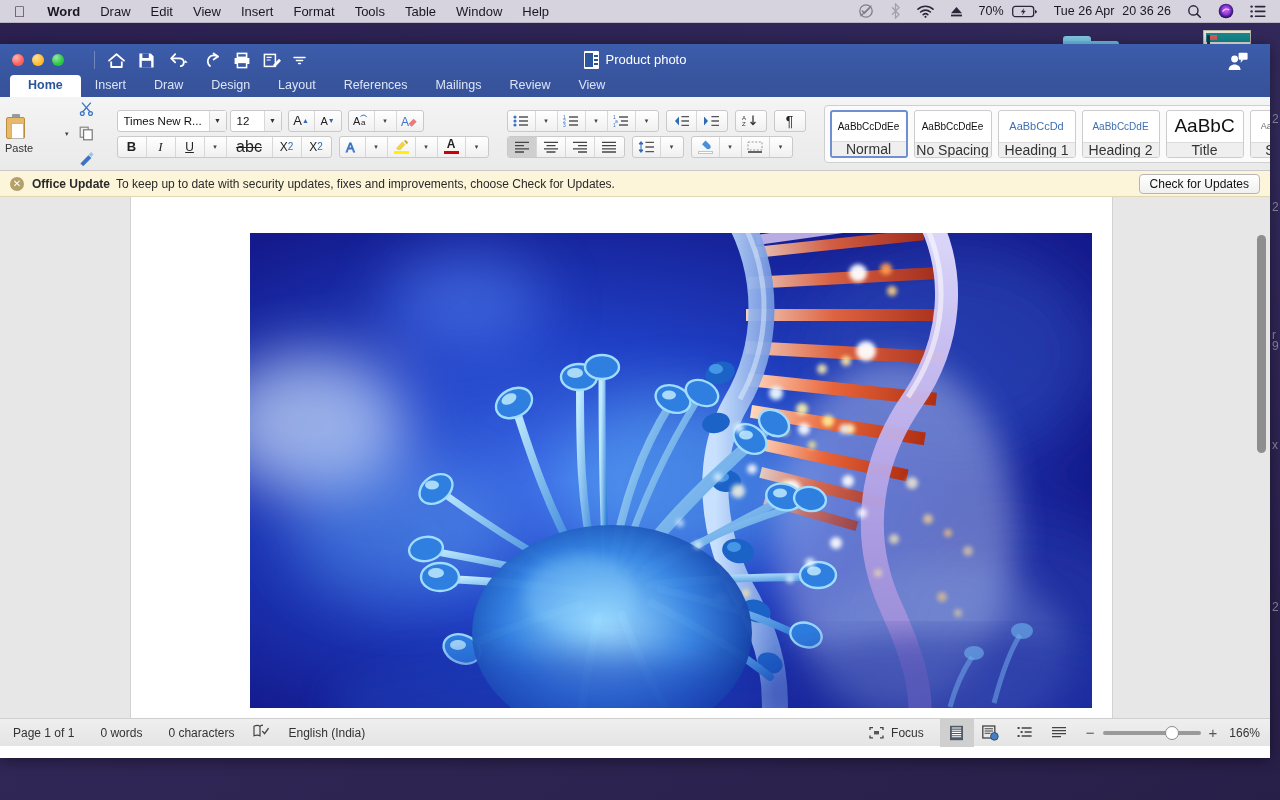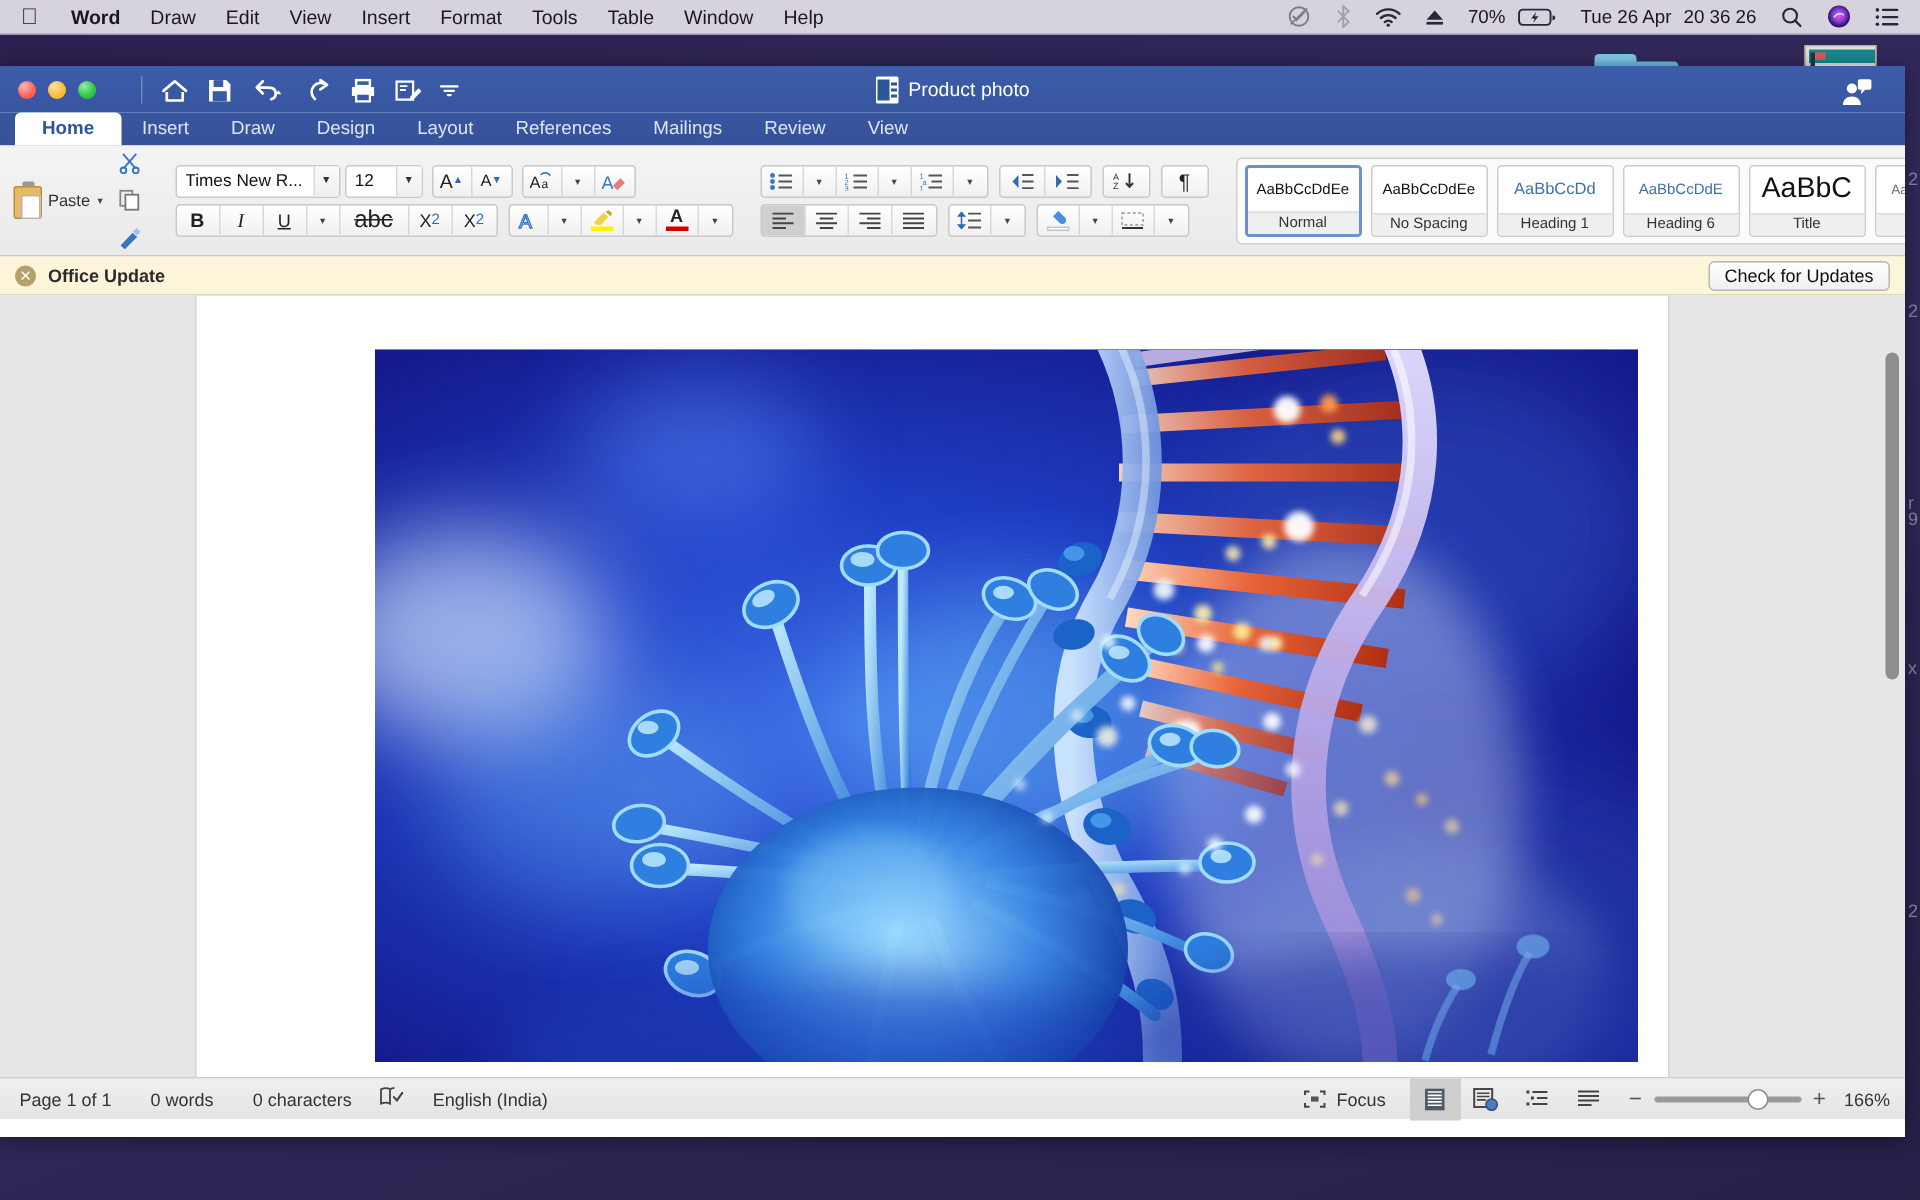--- a/index.html
+++ b/index.html
@@ -152,39 +152,39 @@
     display:flex; align-items:center; justify-content:center;
     background:linear-gradient(#fbfbfb,#efefef); font-size:7px; color:#333;
   }
   .caret { font-size:7px; color:#444; padding: 0 2px; }
   .grp { display:flex; border:1px solid #c9c9c9; border-radius:3px; overflow:hidden; background:linear-gradient(#ffffff,#f0f0f0); }
   .grp .btn { border:0; border-right:1px solid #d8d8d8; border-radius:0; background:transparent; height:20px; }
   .grp .btn:last-child { border-right:0; }
   .grp .btn.on { background:#cfcfcf; }
 
   
-  #paste { width:58px; display:flex; flex-direction:row; align-items:center; justify-content:center; gap:2px; }
+  #paste { width:58px; display:flex; flex-direction:column; align-items:flex-start; justify-content:center; gap:2px; }
   #paste .lbl { font-size:11px; color:#333; }
   #clipicon { width:22px; height:26px; position:relative; }
   #clipicon .board { position:absolute; left:1px; top:3px; width:19px; height:22px; background:#e8b96a; border:1px solid #b98e3e; border-radius:2px; }
   #clipicon .clip { position:absolute; left:7px; top:0px; width:8px; height:5px; background:#9a9a9a; border-radius:1px; }
   #clipicon .pg { position:absolute; left:6px; top:9px; width:13px; height:16px; background:#ffffff; border:1px solid #b6b6b6; }
 
   
   #stylesgal {
     display:flex; align-items:center; gap:6px; border:1px solid #cfcfcf;
     border-radius:4px; background:#fbfbfb; padding:4px 5px; height:58px; align-self:center;
   }
   .sty {
     width:78px; height:48px; border:1px solid #cccccc; border-radius:3px; background:#ffffff;
     display:flex; flex-direction:column; overflow:hidden;
   }
   .sty.sel { border:2px solid #6f8fd0; }
   .sty .prev { flex:1; display:flex; align-items:center; justify-content:center; font-size:10px; color:#111; white-space:nowrap; overflow:hidden; }
-  .sty .cap { height:15px; background:#efefef; border-top:1px solid #dcdcdc; font-size:10px; color:#333; display:flex; align-items:center; justify-content:center; }
+  .sty .cap { height:15px; background:#efefef; border-top:1px solid #dcdcdc; font-size:14px; color:#333; display:flex; align-items:center; justify-content:center; }
   .sty.h1 .prev, .sty.h2 .prev { color:#3e6fb0; font-size:11px; }
   .sty.h2 .prev { font-size:10px; }
   .sty.title .prev { font-size:19px; color:#111; }
   .sty.sub .prev { font-size:9px; color:#6f6f6f; }
 
   
   #notif {
     position:relative; height:26px; background:#fcf5da; border-bottom:1px solid #e0d7b4;
     display:flex; align-items:center; padding: 0 10px; font-size:12px; color:#2a2a2a;
   }
@@ -722,39 +722,40 @@
         <div class="sty">
           <div class="prev">AaBbCcDdEe</div>
           <div class="cap">No Spacing</div>
         </div>
         <div class="sty h1">
           <div class="prev">AaBbCcDd</div>
           <div class="cap">Heading 1</div>
         </div>
         <div class="sty h2">
           <div class="prev">AaBbCcDdE</div>
-          <div class="cap">Heading 6</div>
+          <div class="cap">Heading 2</div>
         </div>
         <div class="sty title">
           <div class="prev">AaBbC</div>
           <div class="cap">Title</div>
         </div>
         <div class="sty sub">
           <div class="prev">AaBbCcDdEe</div>
           <div class="cap">Subtitle</div>
         </div>
 
       </div>
 
     </div>
   </div>
 
   <div id="notif">
     <div class="x">✕</div>
     <b>Office Update</b>
+    <span>To keep up to date with security updates, fixes and improvements, choose Check for Updates.</span>
     <div id="updbtn">Check for Updates</div>
   </div>
 
   <div id="canvas">
     <div id="page">
       <div id="docimg">
         <svg id="art" viewBox="0 0 842 475" preserveAspectRatio="none">
           <defs>
             <radialGradient id="bgA" cx="38%" cy="52%" r="62%">
               <stop offset="0%" stop-color="#3e6fe8"></stop>

